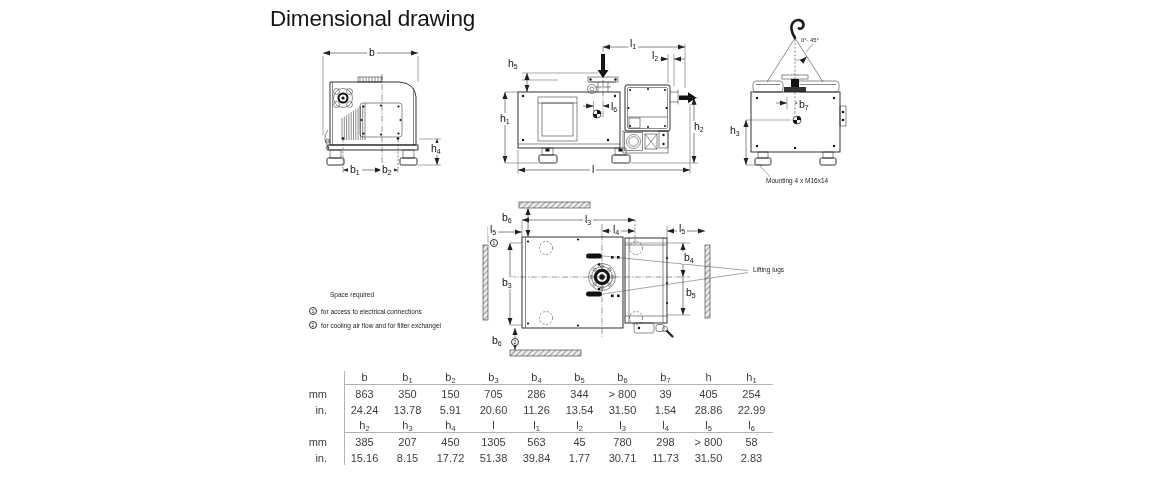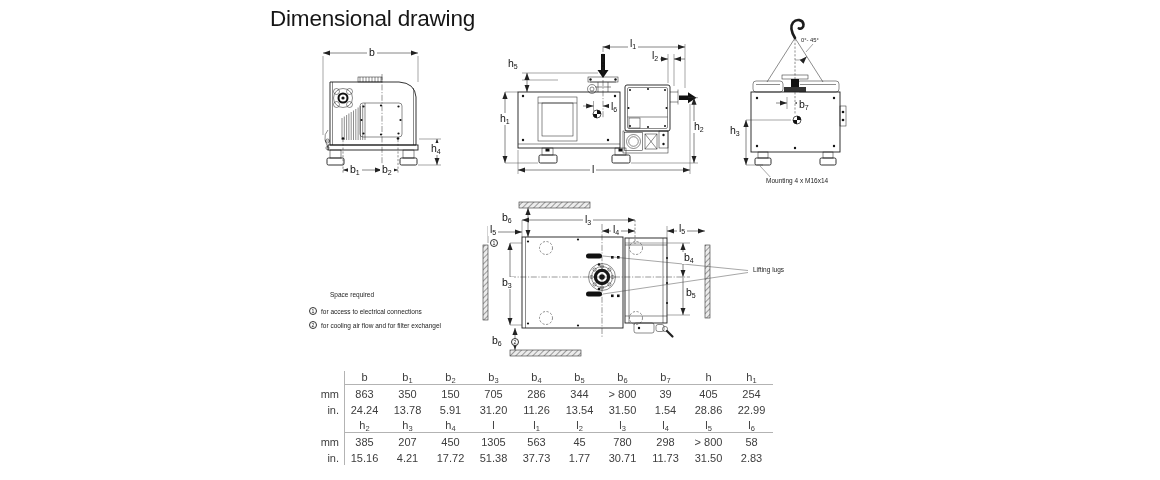--- a/index.html
+++ b/index.html
@@ -19,21 +19,21 @@
   .il{stroke:#1b1b1b;stroke-width:0.5;fill:none;}
   .dl{stroke:#222;stroke-width:0.55;fill:none;}
   .el{stroke:#3a3a3a;stroke-width:0.45;fill:none;}
   .cl{stroke:#333;stroke-width:0.5;fill:none;stroke-dasharray:6 1.6 1.2 1.6;}
   .dash{stroke:#333;stroke-width:0.55;fill:none;stroke-dasharray:2.2 1.6;}
   marker path{fill:#222;}
   
   .tbl{position:absolute;left:303px;top:370px;width:470px;font-size:11px;color:#3d3d3d;}
   .trow{display:flex;height:16px;align-items:center;}
   .tc{width:43px;text-align:center;flex:none;}
-  .tlabel{width:40px;text-align:right;padding-right:4px;box-sizing:border-box;flex:none;}
+  .tlabel{width:40px;text-align:right;padding-right:16px;box-sizing:border-box;flex:none;}
   .th sub{font-size:7.5px;vertical-align:-2px;}
   .vline{position:absolute;left:41px;top:1px;width:1px;height:94px;background:#b3b3b3;}
   .hline{position:absolute;left:41px;width:429px;height:1px;background:#b3b3b3;}
 </style>
 </head>
 <body>
 
 <div class="title">Dimensional drawing</div>
 
 <svg class="abs" style="left:315px;top:42px" width="135" height="138" viewBox="0 0 135 138">
@@ -460,21 +460,21 @@
     <div class="tc">&gt; 800</div>
     <div class="tc">39</div>
     <div class="tc">405</div>
     <div class="tc">254</div>
   </div>
   <div class="trow">
     <div class="tc tlabel">in.</div>
     <div class="tc">24.24</div>
     <div class="tc">13.78</div>
     <div class="tc">5.91</div>
-    <div class="tc">31.20</div>
+    <div class="tc">20.60</div>
     <div class="tc">11.26</div>
     <div class="tc">13.54</div>
     <div class="tc">31.50</div>
     <div class="tc">1.54</div>
     <div class="tc">28.86</div>
     <div class="tc">22.99</div>
   </div>
   <div class="trow">
     <div class="tc tlabel"></div>
     <div class="tc th"><span>h</span><sub>2</sub></div>
@@ -497,23 +497,23 @@
     <div class="tc">563</div>
     <div class="tc">45</div>
     <div class="tc">780</div>
     <div class="tc">298</div>
     <div class="tc">&gt; 800</div>
     <div class="tc">58</div>
   </div>
   <div class="trow">
     <div class="tc tlabel">in.</div>
     <div class="tc">15.16</div>
-    <div class="tc">4.21</div>
+    <div class="tc">8.15</div>
     <div class="tc">17.72</div>
     <div class="tc">51.38</div>
-    <div class="tc">37.73</div>
+    <div class="tc">39.84</div>
     <div class="tc">1.77</div>
     <div class="tc">30.71</div>
     <div class="tc">11.73</div>
     <div class="tc">31.50</div>
     <div class="tc">2.83</div>
   </div>
 </div>
 
 </body></html>

